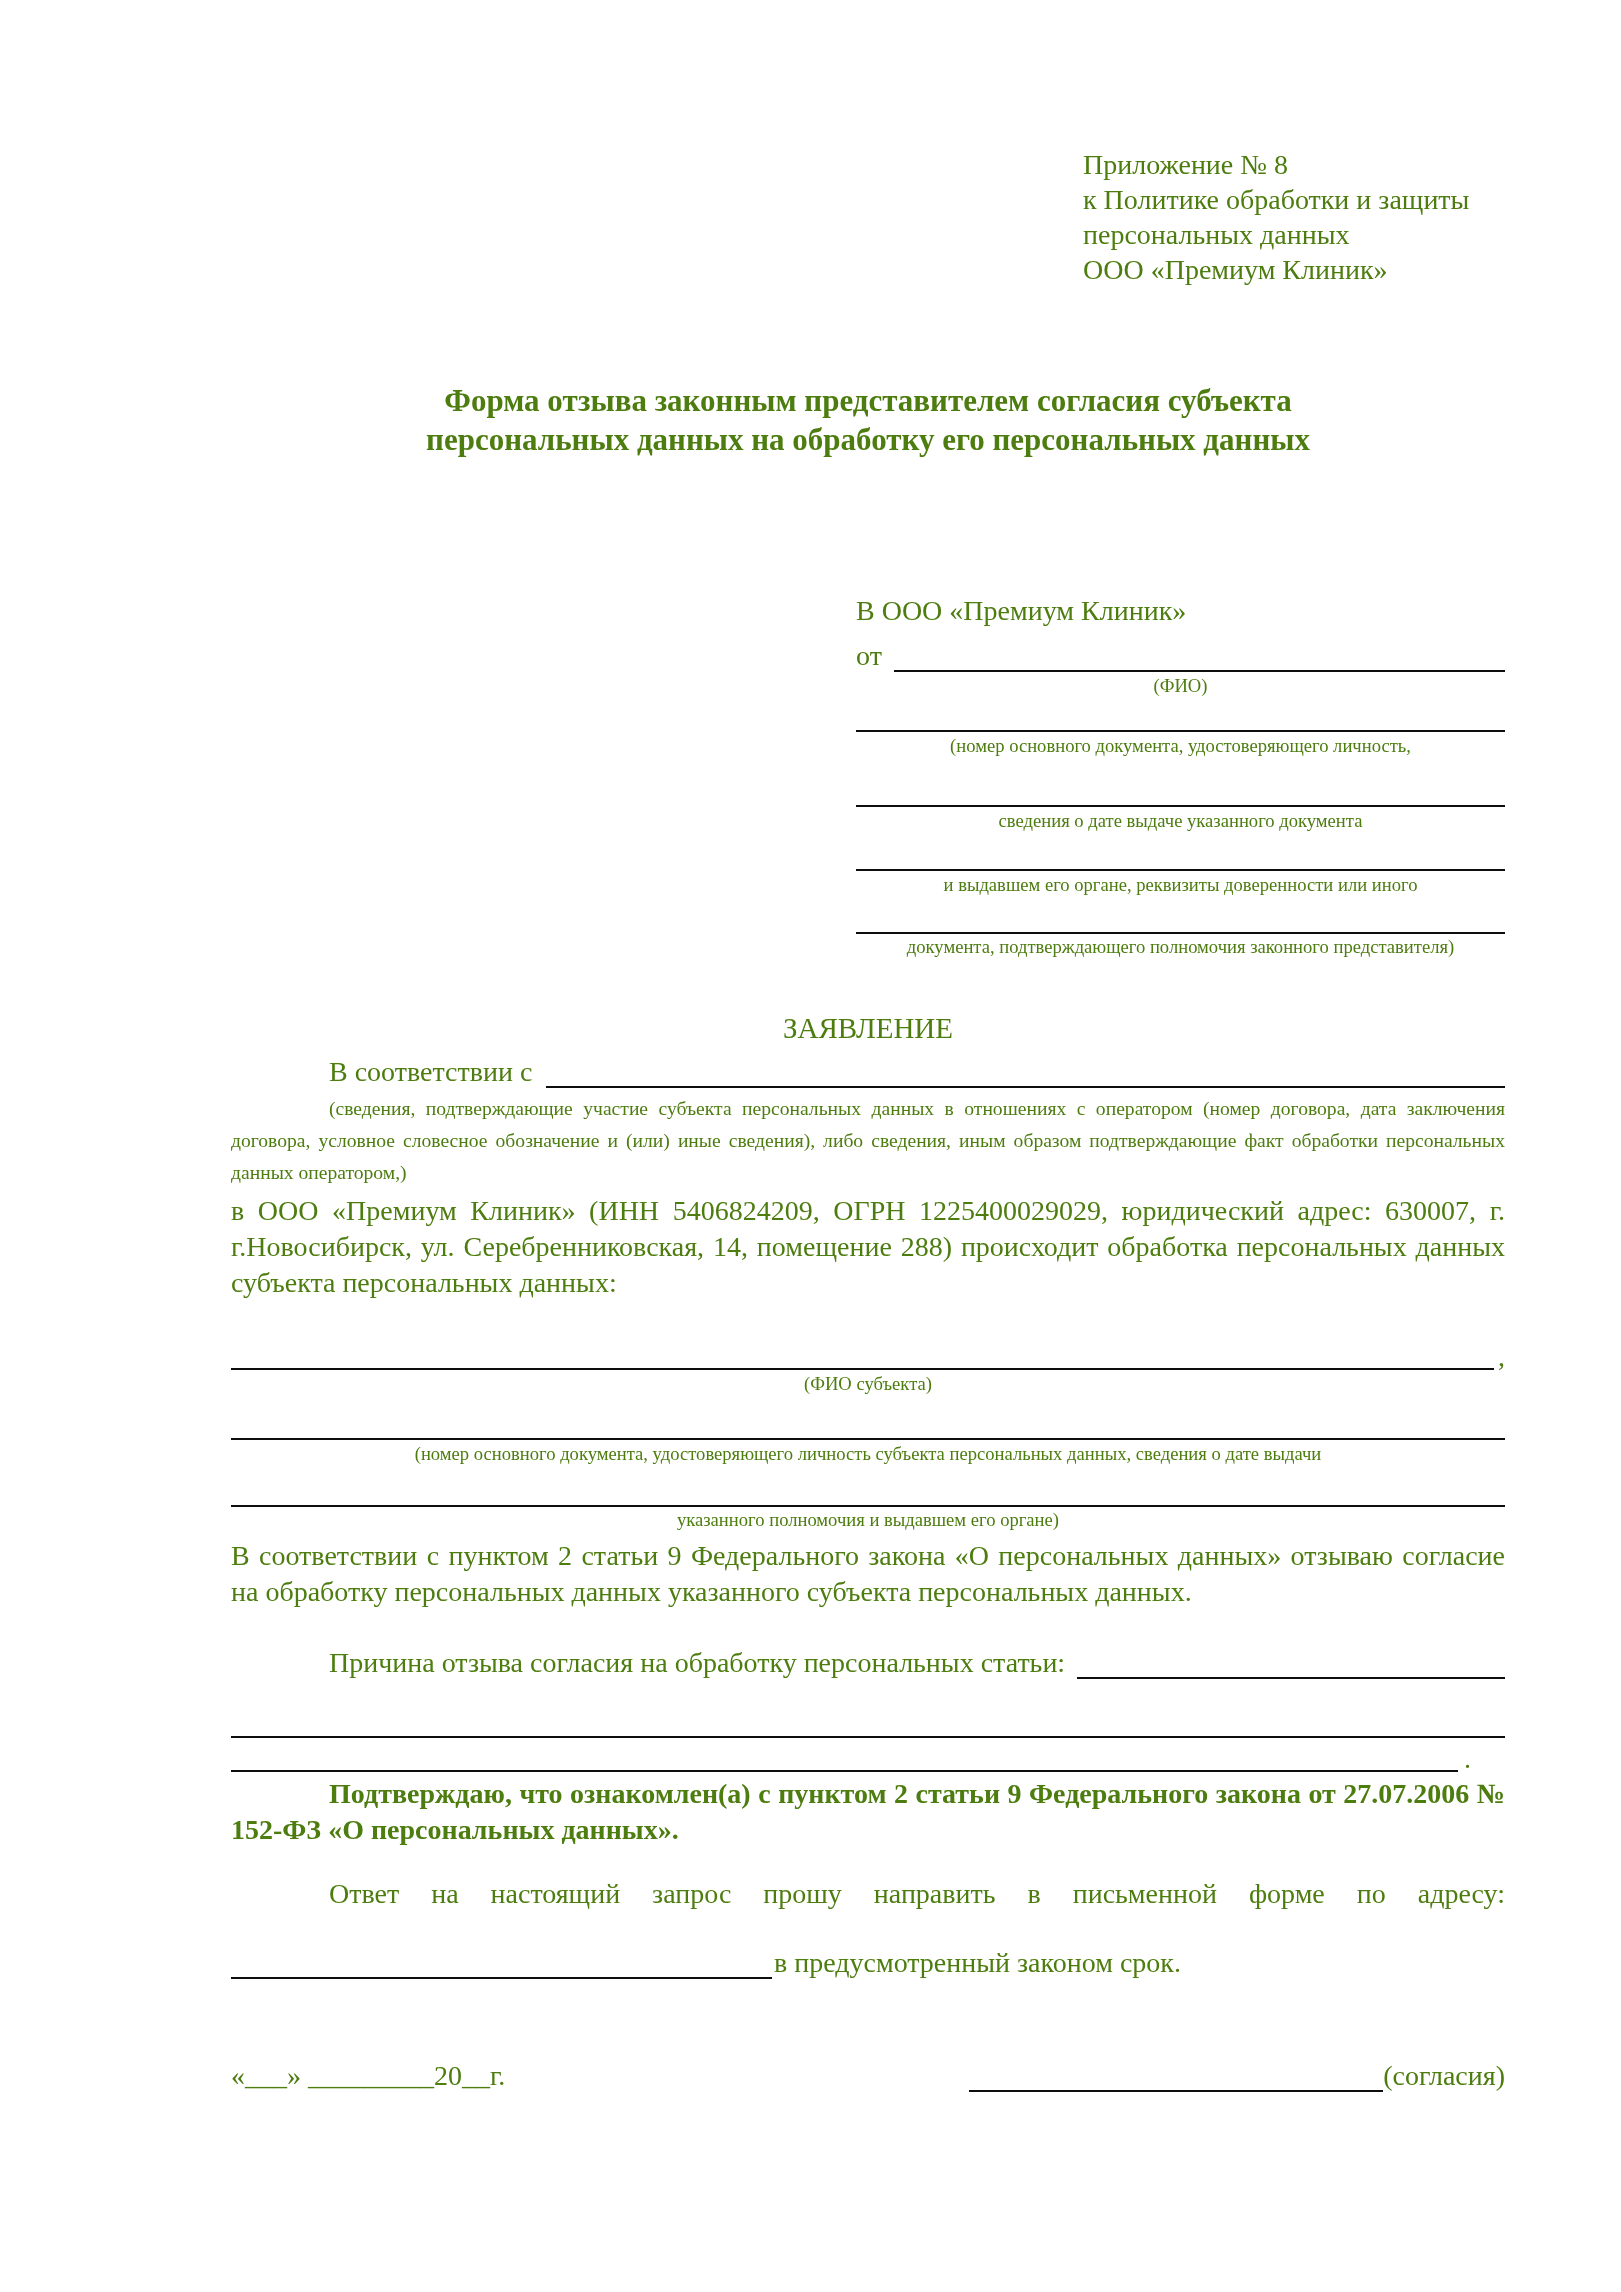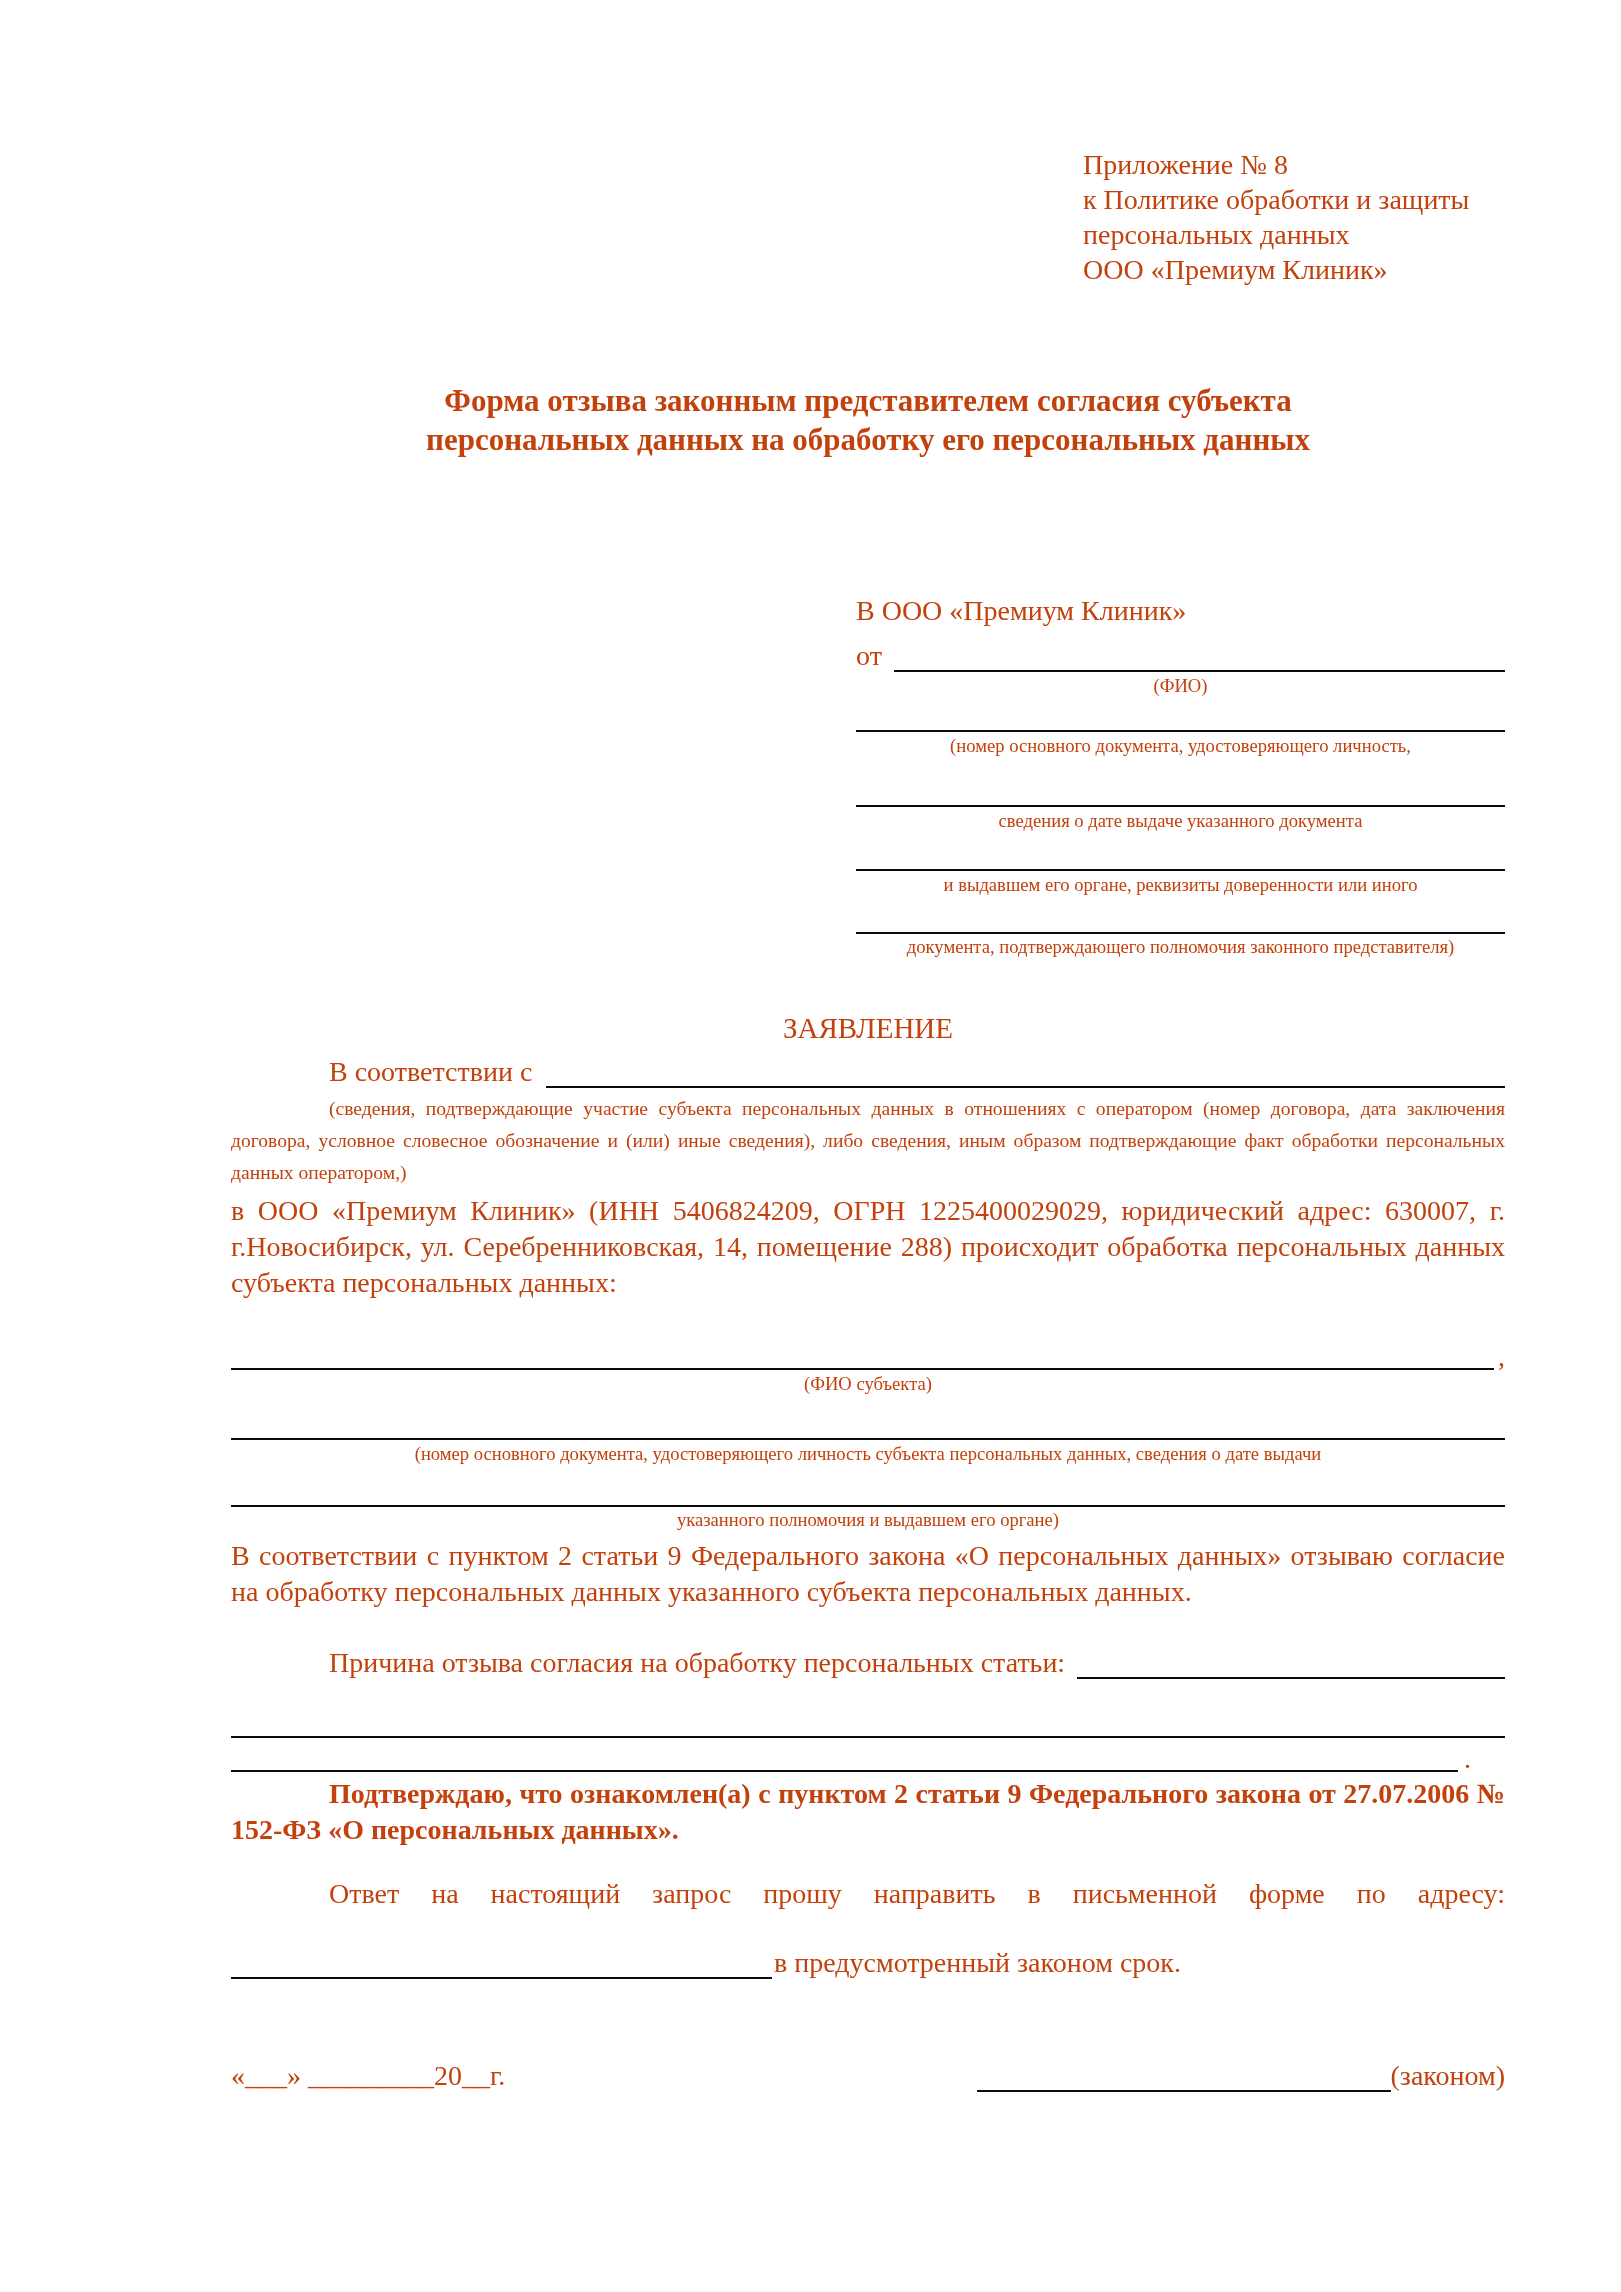--- a/index.html
+++ b/index.html
@@ -5,21 +5,21 @@
   html, body {
     margin: 0;
     padding: 0;
     background: #ffffff;
   }
   .page {
     width: 1621px;
     height: 2293px;
     margin: 0 auto;
     background: #ffffff;
-    color: #c2410c;
+    color: #4d7c0f;
     font-family: "Liberation Serif", "DejaVu Serif", serif;
     font-size: 28px;
     box-sizing: border-box;
     padding: 147px 116px 0 231px;
     position: relative;
     overflow: hidden;
   }
   .blank {
     border-bottom: 2.9px solid #0d0d0d;
   }
@@ -221,18 +221,18 @@
   <p class="response">Ответ на настоящий запрос прошу направить в письменной форме по адресу:</p>
   <div class="response-cont">
     <span class="blank"></span>
     <span class="suffix">в предусмотренный законом срок.</span>
   </div>
 
   <div class="footer">
     <div>«___» _________20__г.</div>
     <div class="sig">
       <span class="blank"></span>
-      <span>(законом)</span>
+      <span>(согласия)</span>
     </div>
   </div>
 
 </div>
 
 
 </body></html>

